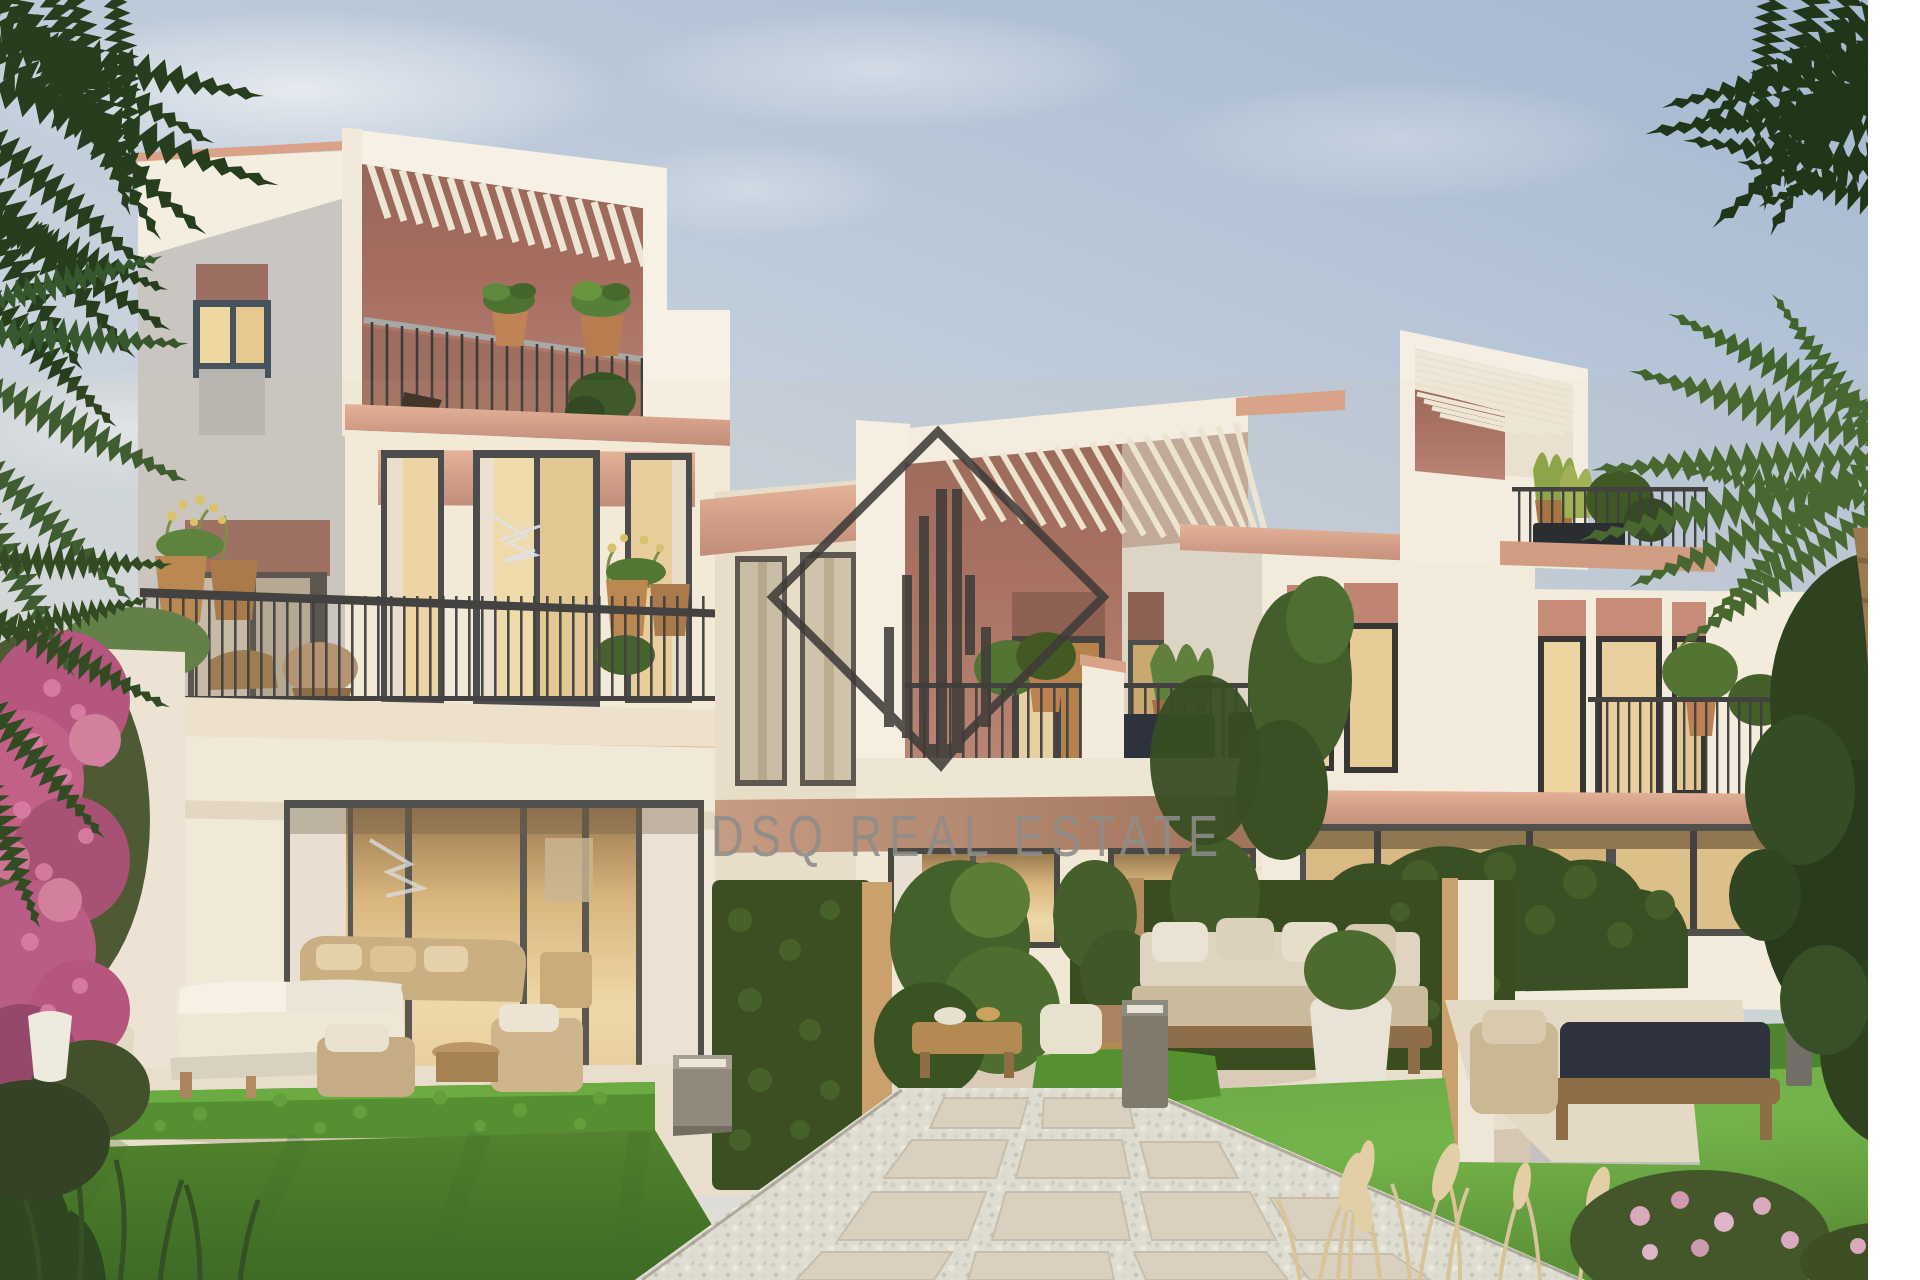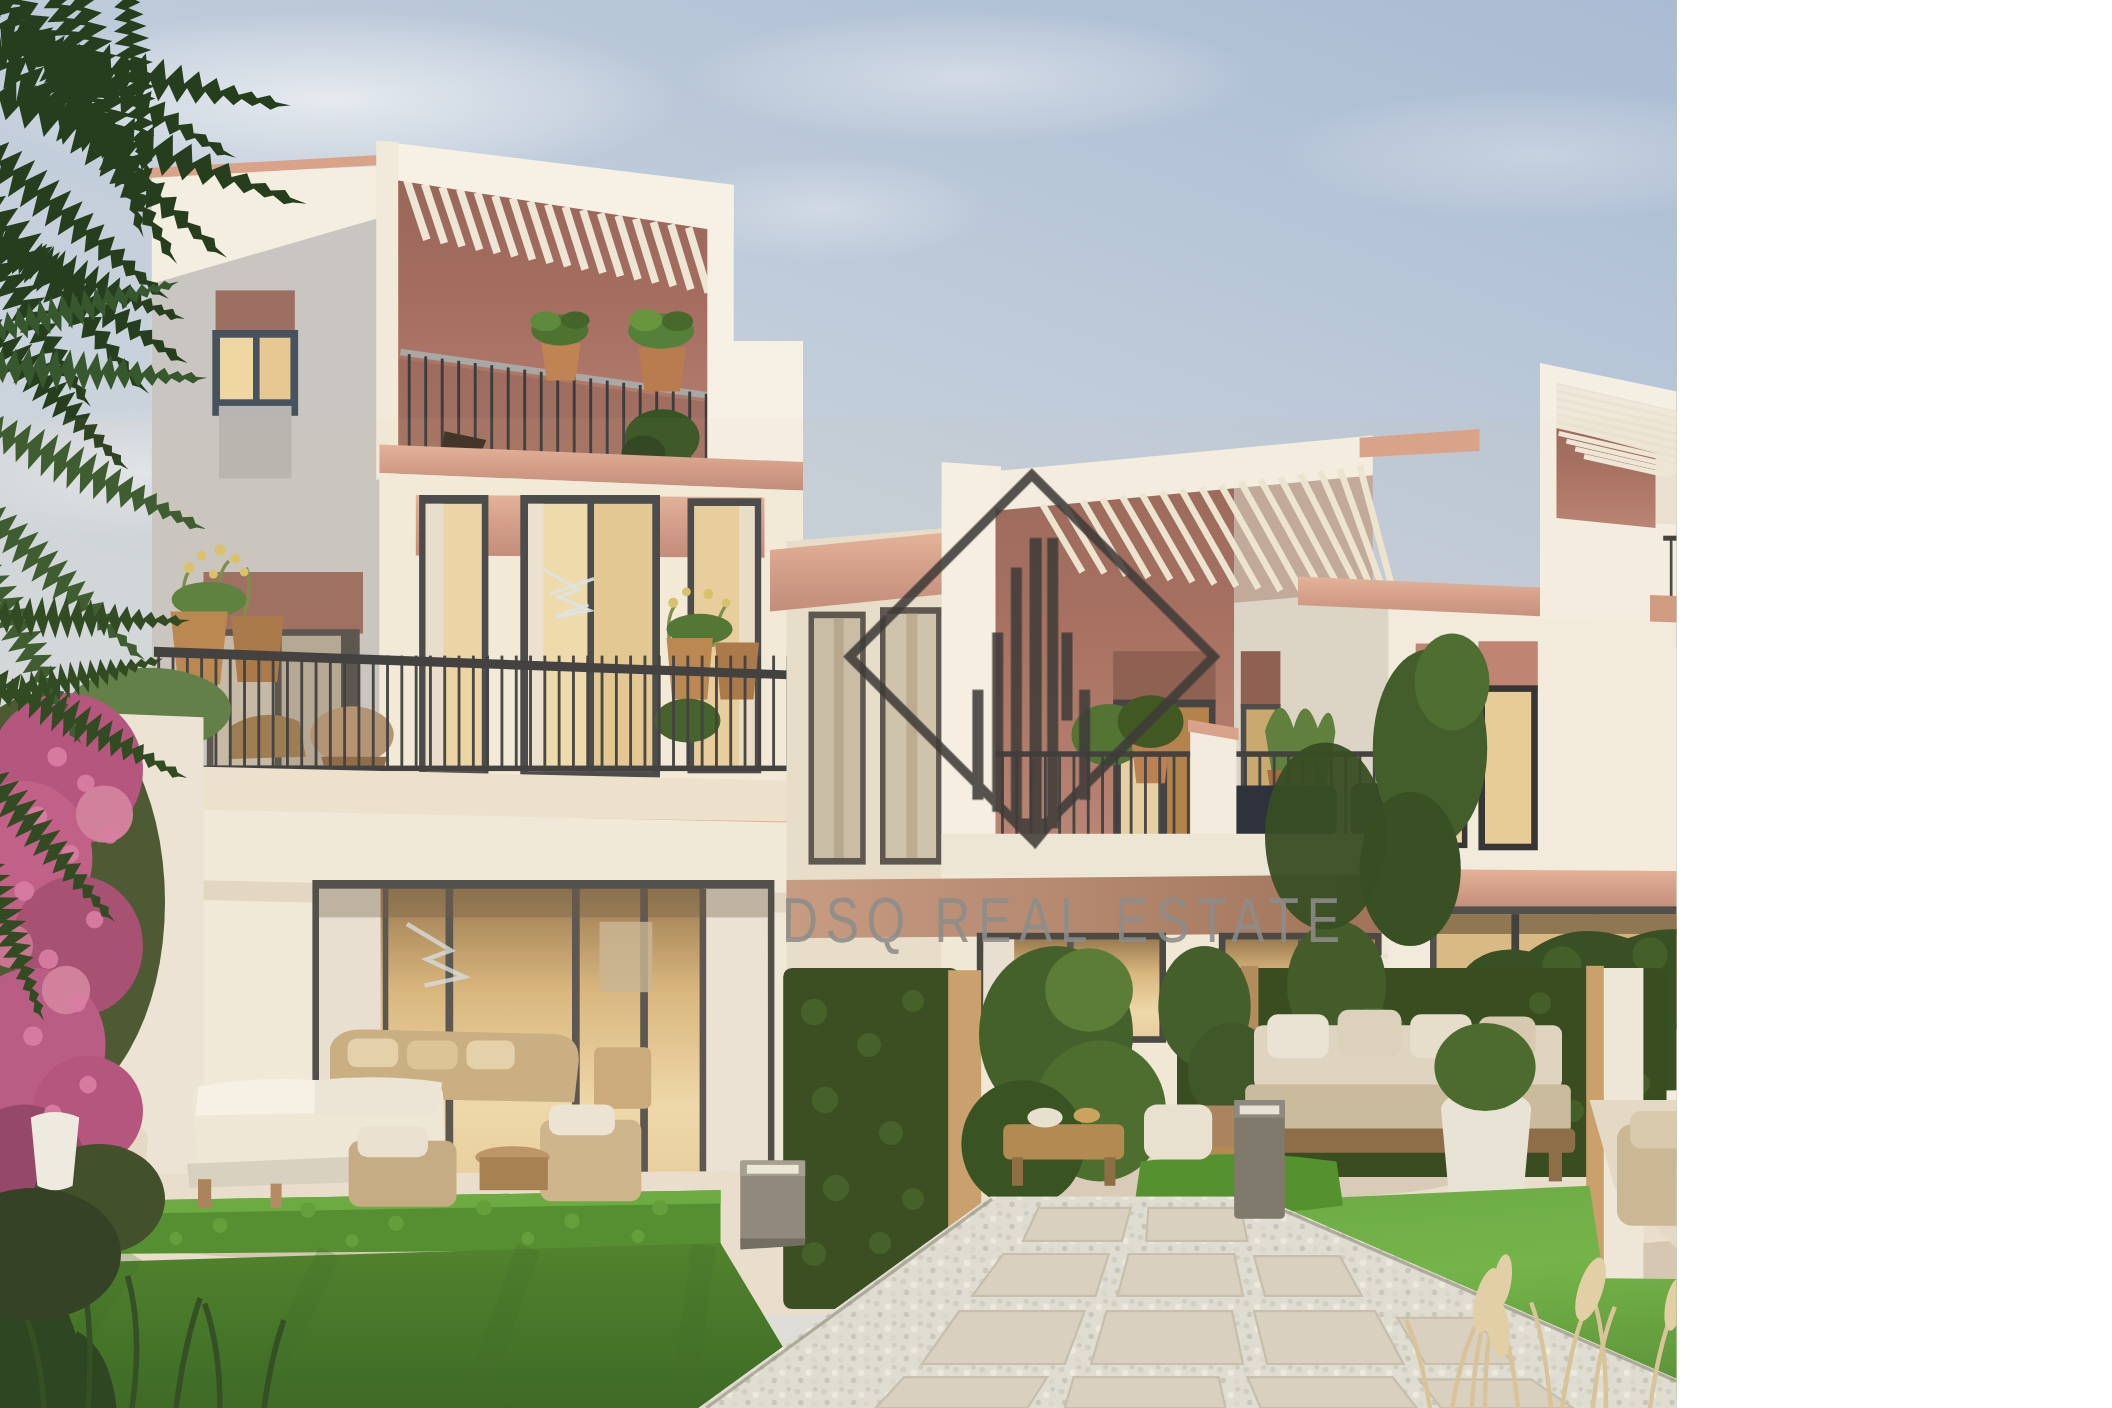--- a/index.html
+++ b/index.html
@@ -1,16 +1,16 @@
 <!DOCTYPE html>
 <html><head>
 <meta charset="utf-8">
 <style>
 html,body{margin:0;padding:0;}
-#scene{position:relative;width:1524px;height:1280px;overflow:hidden;background:#4d7c0f;font-family:"Liberation Sans",sans-serif;}
+#scene{position:relative;width:1868px;height:1280px;overflow:hidden;background:#f0abfc;font-family:"Liberation Sans",sans-serif;}
 #scene svg{display:block}
 </style>
 </head>
 <body>
 <div id="scene">
 <svg width="1920" height="1280" viewBox="0 0 1920 1280">
 <defs>
 <linearGradient id="skyG" x1="0.85" y1="0" x2="0.3" y2="1">
 <stop offset="0" stop-color="#a8bad2"></stop>
 <stop offset="0.35" stop-color="#becbda"></stop>

